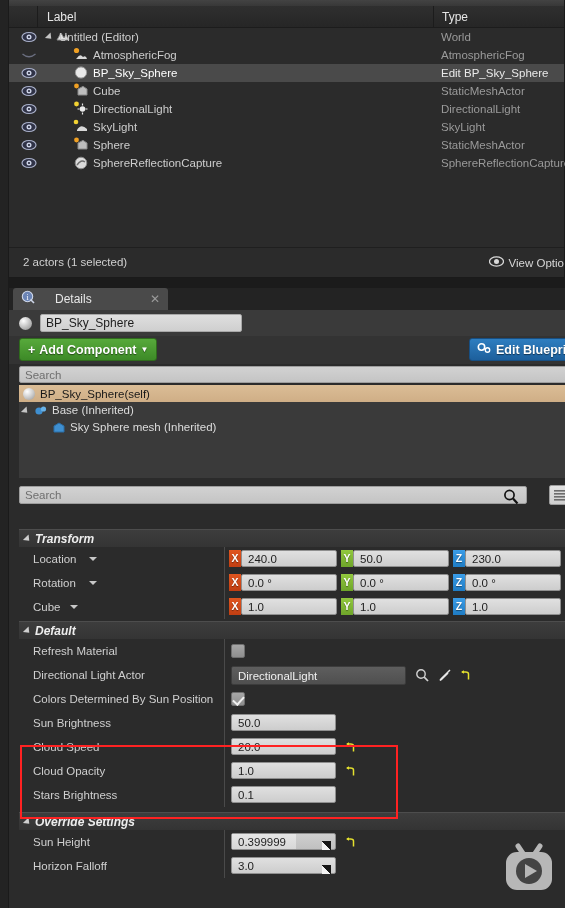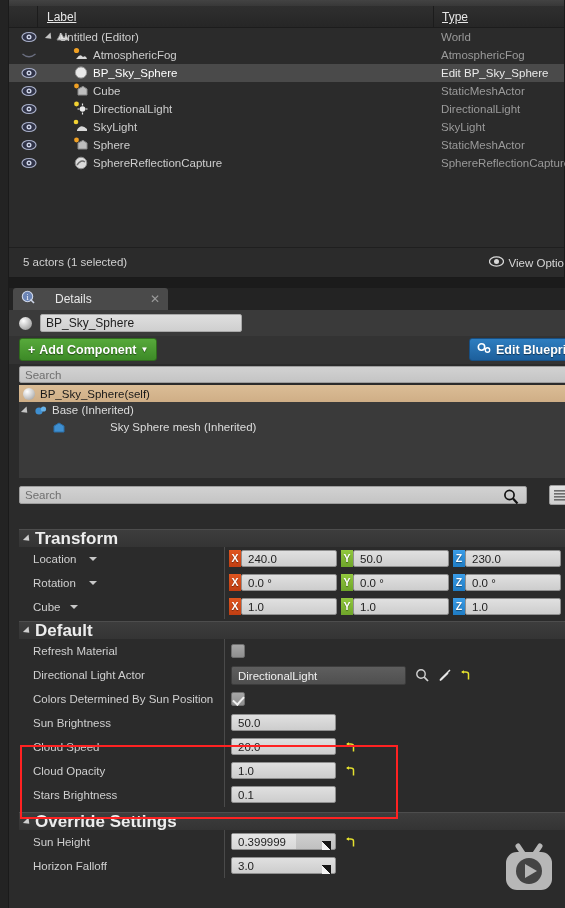--- a/index.html
+++ b/index.html
@@ -29,21 +29,21 @@
     border-right: 5px solid transparent;
     border-bottom: 5px solid #d6d6d6;
   }
   .col-header {
     position: absolute; left: 0; top: 6px; width: 100%; height: 22px;
     background: linear-gradient(#2f2f2f, #262626);
     border-bottom: 1px solid #1c1c1c;
   }
   .col-header .cell {
     position: absolute; top: 0; height: 22px; line-height: 22px;
-    font-size: 12px; color: #e6e6e6; padding-left: 8px; text-decoration: underline;
+    font-size: 12px; color: #e6e6e6; padding-left: 8px;
   }
   .col-label { left: 30px; }
   .col-type  { left: 424px; border-left: 1px solid #1c1c1c; padding-left: 8px; }
   .colsep { position: absolute; top: 6px; width: 1px; height: 22px; background: #1c1c1c; }
 
   .rows { position: absolute; left: 0; top: 28px; width: 100%; height: 218px; }
   .orow {
     position: relative; height: 18px; width: 100%;
     display: flex; align-items: center;
   }
@@ -185,21 +185,21 @@
     position: absolute; left: 10px; width: 555px; height: 18px;
     background: linear-gradient(#3d3d3d,#343434);
     border-top: 1px solid #4d4d4d;
     display: flex; align-items: center; gap: 5px; padding-left: 6px;
   }
   .cat .arrow {
     width: 0; height: 0;
     border-top: 4px solid transparent; border-bottom: 4px solid transparent;
     border-left: 5px solid #cfcfcf; transform: rotate(45deg);
   }
-  .cat .txt { font-size: 17px; font-weight: bold; color: #ededed; }
+  .cat .txt { font-size: 12px; font-weight: bold; color: #ededed; font-style: italic; }
 
   
   .prow {
     position: absolute; left: 10px; width: 555px; height: 24px;
     display: flex; align-items: center;
   }
   .prow .plabel {
     position: absolute; left: 14px; font-size: 11.5px; color: #cfcfcf;
     white-space: nowrap;
   }
@@ -390,21 +390,21 @@
         <div class="aicon" style="left: 64px;"><svg width="16" height="16" viewBox="0 0 16 16">
             <circle cx="8" cy="8" r="5.8" fill="#dcdcdc" stroke="#8a8a8a"></circle>
             <path d="M4 10 Q8 4 12 7" stroke="#6f6f6f" stroke-width="1.4" fill="none"></path>
           </svg></div>
         <div class="orow-label" style="left: 84px;">SphereReflectionCapture</div>
         <div class="orow-type">SphereReflectionCapture</div>
       </div>
     </div>
 
   <div class="outliner-footer">
-    <div class="footer-count">5 actors (1 selected)</div>
+    <div class="footer-count">2 actors (1 selected)</div>
     <div class="view-options">
       <span>
         <svg width="15" height="11" viewBox="0 0 15 11">
             <ellipse cx="7.5" cy="5.5" rx="7" ry="4.6" fill="none" stroke="#d9d9d9" stroke-width="1.3"></ellipse>
             <circle cx="7.5" cy="5.5" r="2.5" fill="#d9d9d9"></circle>
           </svg>
       </span>
       <span>View Optio</span>
     </div>
   </div>
@@ -461,21 +461,21 @@
         <div class="aicon" style="left: 14px; top: 1px;"><svg width="16" height="16" viewBox="0 0 16 16">
             <circle cx="6" cy="8" r="3.6" fill="#3f8fd0"></circle>
             <circle cx="10.5" cy="6" r="2.6" fill="#68b2e8"></circle>
           </svg></div>
         <div class="txt" style="position: absolute; left: 33px; line-height: 17px;">Base (Inherited)</div>
       </div>
       <div class="ctrow">
         <div class="aicon" style="left: 32px; top: 1px;"><svg width="16" height="16" viewBox="0 0 16 16">
             <path d="M3 6 L8 3 L13 6 L13 12 L3 12 Z" fill="#3f8fd0" stroke="#2a6ea8"></path>
           </svg></div>
-        <div class="txt" style="position: absolute; left: 51px; line-height: 17px; margin-left: 40px;">Sky Sphere mesh (Inherited)</div>
+        <div class="txt" style="position: absolute; left: 51px; line-height: 17px;">Sky Sphere mesh (Inherited)</div>
       </div>
     </div>
 
   <div class="search-bar2">
     <div class="sb2-input">Search</div>
     <div class="sb2-mag">
       <svg width="16" height="16" viewBox="0 0 16 16">
           <circle cx="6.5" cy="6" r="4.6" fill="none" stroke="#121212" stroke-width="1.7"></circle>
           <line x1="10" y1="9.6" x2="14.5" y2="14.6" stroke="#121212" stroke-width="2.2"></line>
         </svg>

